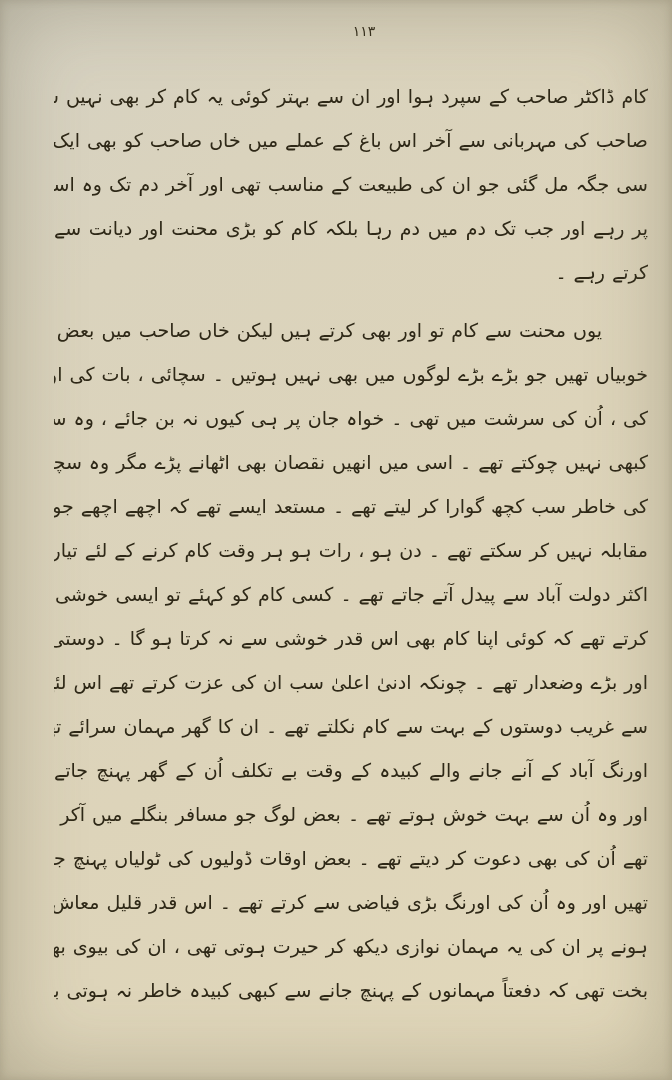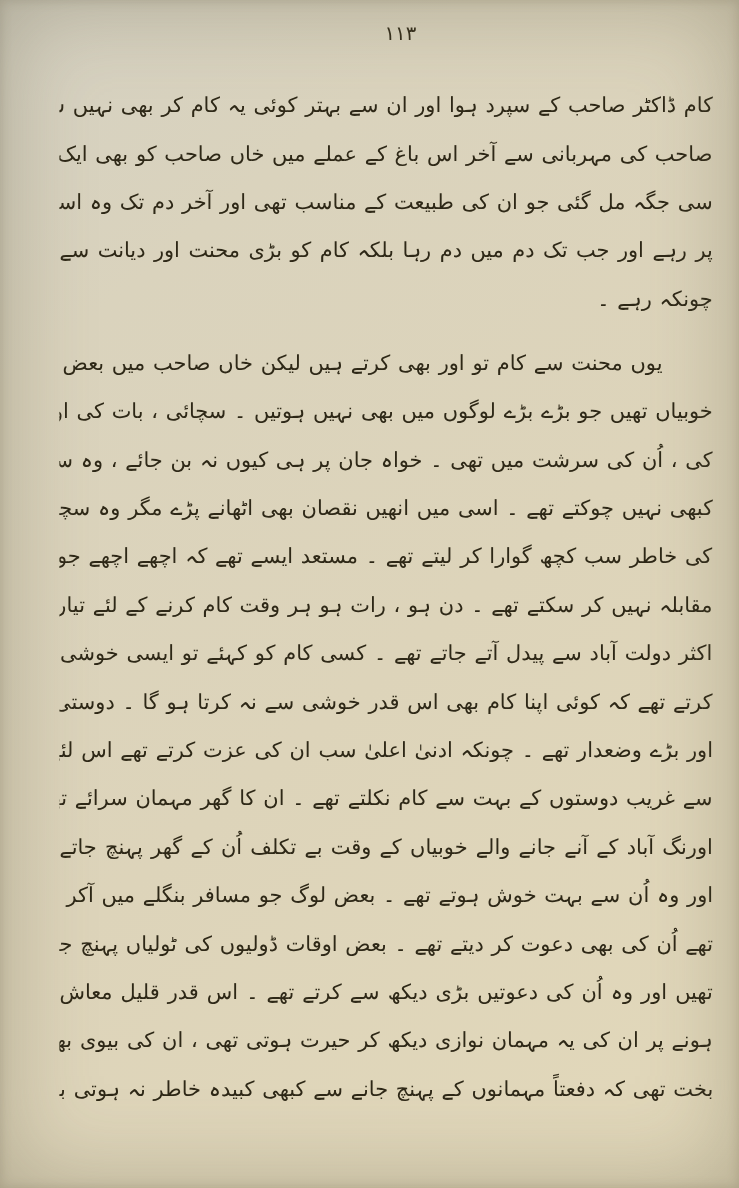--- a/index.html
+++ b/index.html
@@ -24,21 +24,21 @@
     position: absolute;
     inset: 0;
     pointer-events: none;
     box-shadow: inset 0 0 80px 6px rgba(98, 92, 68, 0.33),
                 inset 0 0 10px 1px rgba(98, 92, 68, 0.22);
   }
   .page-number {
     margin-top: 16px;
     text-align: center;
     padding-left: 56px;   
-    font-size: 18px;
+    font-size: 14px;
     line-height: 30px;
     letter-spacing: 2px;
     color: #332c1a;
   }
   .text-block {
     direction: rtl;
     margin-top: 28px;
     padding: 0 24px 0 54px;  
     font-size: 19px;
   }
@@ -68,36 +68,36 @@
 
   <div class="page-number">۱۱۳</div>
 
   <div class="text-block">
 
     <div class="para">
       <div class="line">کام ڈاکٹر صاحب کے سپرد ہوا اور ان سے بہتر کوئی یہ کام کر بھی نہیں سکتا تھا۔ ڈاکٹر</div>
       <div class="line">صاحب کی مہربانی سے آخر اس باغ کے عملے میں خاں صاحب کو بھی ایک اچھی</div>
       <div class="line">سی جگہ مل گئی جو ان کی طبیعت کے مناسب تھی اور آخر دم تک وہ اسی خدمت</div>
       <div class="line">پر رہے اور جب تک دم میں دم رہا بلکہ کام کو بڑی محنت اور دیانت سے</div>
-      <div class="line short">چونکہ رہے ۔</div>
+      <div class="line short">کرتے رہے ۔</div>
     </div>
 
     <div class="para">
       <div class="line indent-first">یوں محنت سے کام تو اور بھی کرتے ہیں لیکن خاں صاحب میں بعض ایسی</div>
       <div class="line">خوبیاں تھیں جو بڑے بڑے لوگوں میں بھی نہیں ہوتیں ۔ سچائی ، بات کی اور معاملے</div>
       <div class="line">کی ، اُن کی سرشت میں تھی ۔ خواہ جان پر ہی کیوں نہ بن جائے ، وہ سچ کہنے سے</div>
       <div class="line">کبھی نہیں چوکتے تھے ۔ اسی میں انھیں نقصان بھی اٹھانے پڑے مگر وہ سچائی</div>
       <div class="line">کی خاطر سب کچھ گوارا کر لیتے تھے ۔ مستعد ایسے تھے کہ اچھے اچھے جوان ان کا</div>
       <div class="line">مقابلہ نہیں کر سکتے تھے ۔ دن ہو ، رات ہو ہر وقت کام کرنے کے لئے تیار ۔</div>
       <div class="line">اکثر دولت آباد سے پیدل آتے جاتے تھے ۔ کسی کام کو کہئے تو ایسی خوشی خوشی</div>
       <div class="line">کرتے تھے کہ کوئی اپنا کام بھی اس قدر خوشی سے نہ کرتا ہو گا ۔ دوستی کے بڑے سچے</div>
       <div class="line">اور بڑے وضعدار تھے ۔ چونکہ ادنیٰ اعلیٰ سب ان کی عزت کرتے تھے اس لئے ان</div>
       <div class="line">سے غریب دوستوں کے بہت سے کام نکلتے تھے ۔ ان کا گھر مہمان سرائے تھا ۔</div>
-      <div class="line">اورنگ آباد کے آنے جانے والے خوبیاں کے وقت بے تکلف اُن کے گھر پہنچ جاتے</div>
+      <div class="line">اورنگ آباد کے آنے جانے والے کبیدہ کے وقت بے تکلف اُن کے گھر پہنچ جاتے</div>
       <div class="line">اور وہ اُن سے بہت خوش ہوتے تھے ۔ بعض لوگ جو مسافر بنگلے میں آکر ٹھہر جاتے</div>
       <div class="line">تھے اُن کی بھی دعوت کر دیتے تھے ۔ بعض اوقات ڈولیوں کی ٹولیاں پہنچ جاتی</div>
-      <div class="line">تھیں اور وہ اُن کی دعوتیں بڑی دیکھ سے کرتے تھے ۔ اس قدر قلیل معاش</div>
+      <div class="line">تھیں اور وہ اُن کی اورنگ بڑی فیاضی سے کرتے تھے ۔ اس قدر قلیل معاش</div>
       <div class="line">ہونے پر ان کی یہ مہمان نوازی دیکھ کر حیرت ہوتی تھی ، ان کی بیوی بھی ایسی نیک</div>
       <div class="line">بخت تھی کہ دفعتاً مہمانوں کے پہنچ جانے سے کبھی کبیدہ خاطر نہ ہوتی بلکہ خوشی خوشی</div>
     </div>
 
   </div>
 </div>
 
 </body></html>

